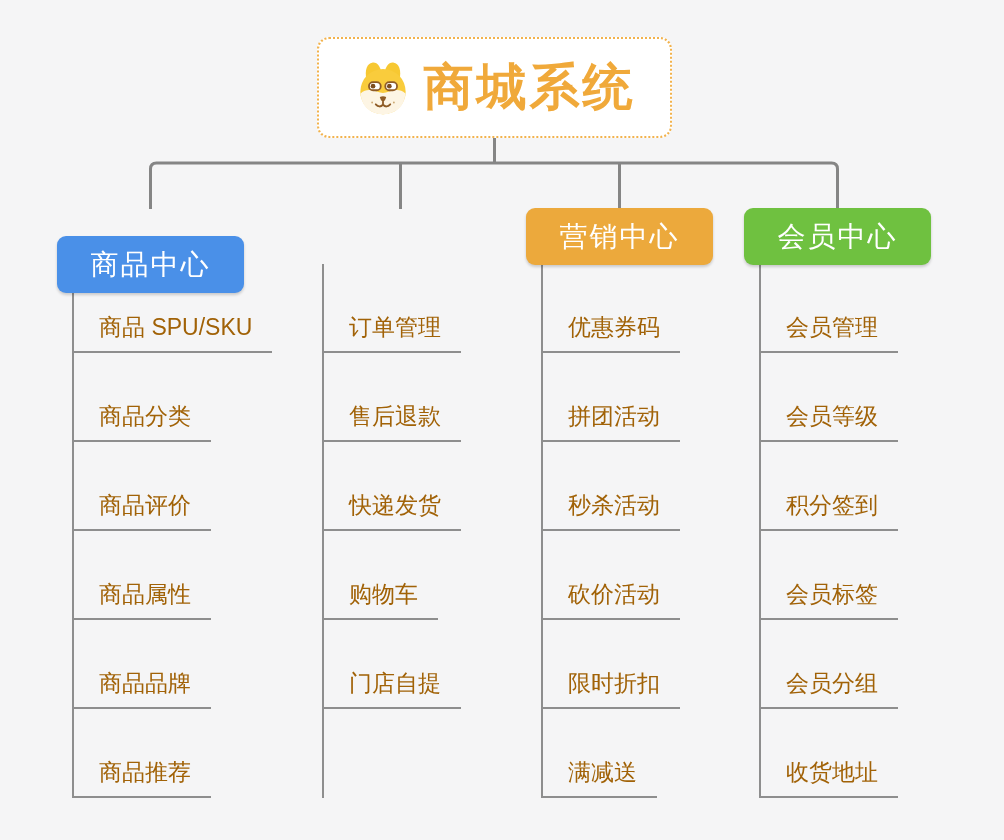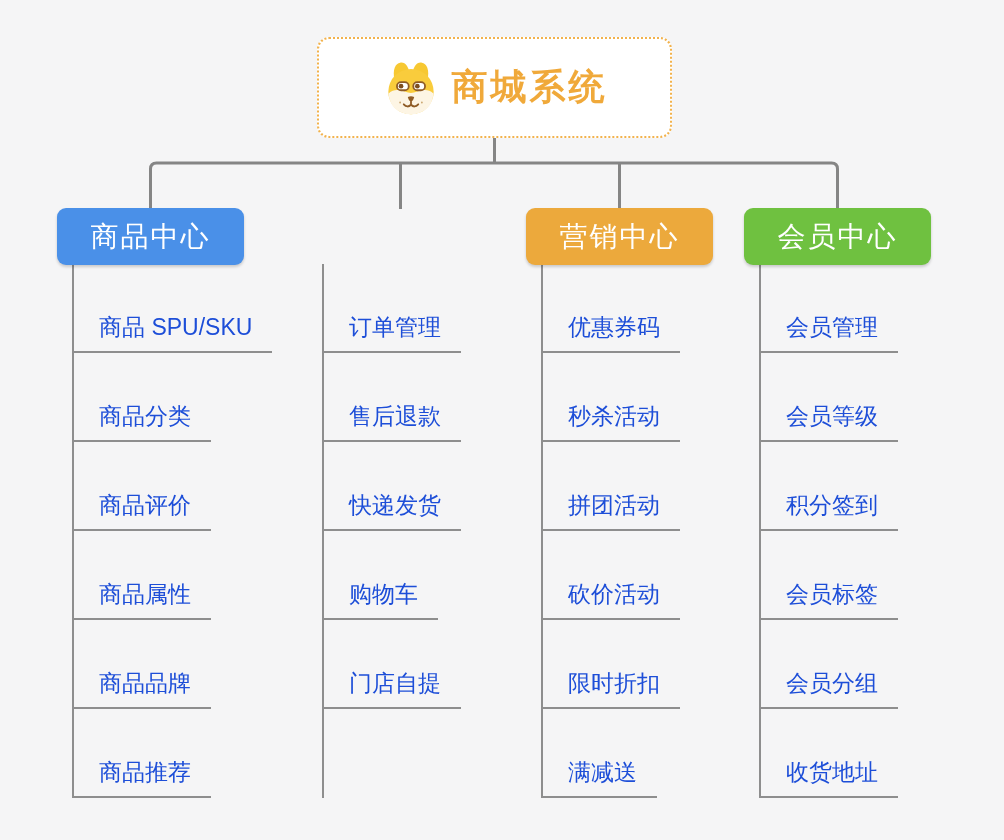--- a/index.html
+++ b/index.html
@@ -26,21 +26,21 @@
     box-sizing: border-box;
     background: #ffffff;
     border: 2px dotted #f2b24c;
     border-radius: 12px;
     display: flex;
     align-items: center;
     justify-content: center;
     gap: 12px;
   }
   .root-title {
-    font-size: 36px;
+    font-size: 50px;
     font-weight: bold;
     color: #f0a93a;
     letter-spacing: 3px;
     white-space: nowrap;
   }
   .root-icon { width: 58px; height: 58px; flex: 0 0 auto; }
 
   
   .connector-svg {
     position: absolute;
@@ -92,21 +92,21 @@
   .branch-item {
     height: 89px;
     display: flex;
     align-items: flex-end;
   }
   .branch-item .item-label {
     display: inline-block;
     border-bottom: 2px solid #8e8e8e;
     padding: 0 20px 8px 27px;
     font-size: 23px;
-    color: #1d4ed8;
+    color: #a16207;
     white-space: nowrap;
     cursor: pointer;
   }
 </style>
 </head>
 <body>
 
 <div class="canvas">
 
   <svg class="connector-svg" width="1004" height="840" viewBox="0 0 1004 840">
@@ -137,21 +137,21 @@
 
       <path d="M32,47 L32,50.5 M24,50 Q28,54.5 32,50.5 Q36,54.5 40,50" stroke="#8f5c26" stroke-width="2" fill="none" stroke-linecap="round"></path>
 
       <circle cx="20" cy="48" r="1" fill="#caa66f"></circle>
       <circle cx="44" cy="48" r="1" fill="#caa66f"></circle>
     </svg>
     <span class="root-title">商城系统</span>
   </div>
 
   <div class="branch branch-0">
-    <div class="branch-header" style="background-color: rgb(74, 144, 232);">商品中心</div>
+    <div class="branch-header" style="background-color: rgb(74, 144, 232); margin-top: 28px;">商品中心</div>
     <div class="branch-items">
       <div class="branch-item">
           <span class="item-label">商品 SPU/SKU</span>
         </div>
       <div class="branch-item">
           <span class="item-label">商品分类</span>
         </div>
       <div class="branch-item">
           <span class="item-label">商品评价</span>
         </div>
@@ -187,24 +187,24 @@
     </div>
   </div>
 
   <div class="branch branch-2">
     <div class="branch-header" style="background-color: rgb(236, 169, 60);">营销中心</div>
     <div class="branch-items">
       <div class="branch-item">
           <span class="item-label">优惠券码</span>
         </div>
       <div class="branch-item">
+          <span class="item-label">拼团活动</span>
+        </div>
+      <div class="branch-item">
           <span class="item-label">秒杀活动</span>
-        </div>
-      <div class="branch-item">
-          <span class="item-label">拼团活动</span>
         </div>
       <div class="branch-item">
           <span class="item-label">砍价活动</span>
         </div>
       <div class="branch-item">
           <span class="item-label">限时折扣</span>
         </div>
       <div class="branch-item">
           <span class="item-label">满减送</span>
         </div>

